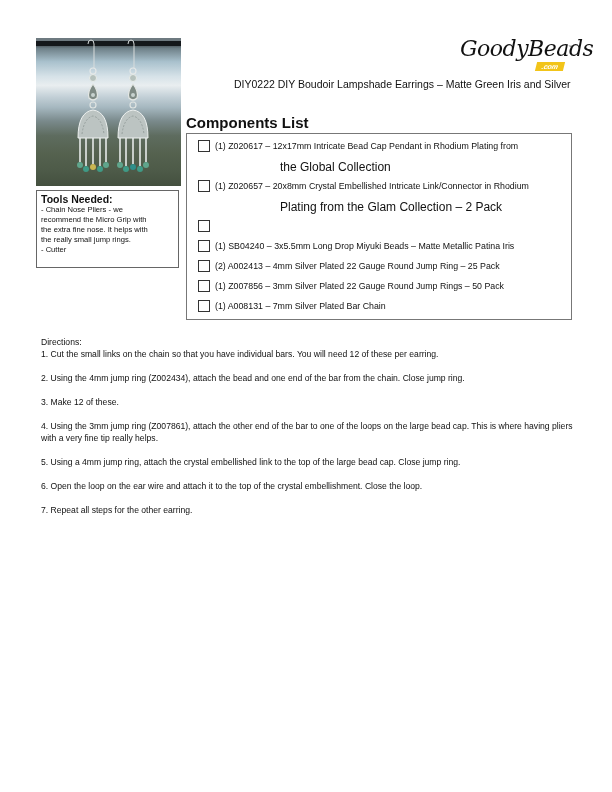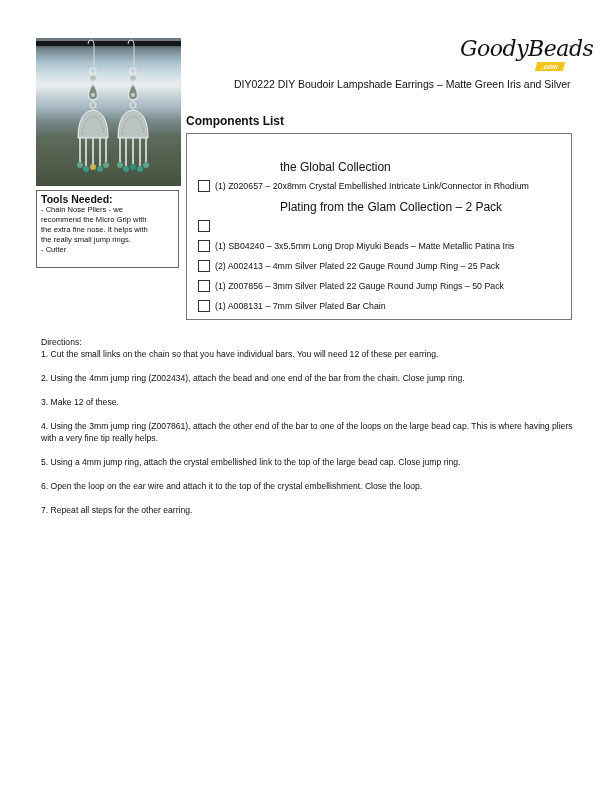--- a/index.html
+++ b/index.html
@@ -46,21 +46,21 @@
     font-size: 10.5px; color: #111; white-space: nowrap; padding-left: 48px;
   }
   .tools {
     position: absolute; left: 36px; top: 190px; width: 143px; height: 78px;
     border: 1px solid #666; box-sizing: border-box; padding: 2px 4px;
     font-size: 7.6px; line-height: 10px; color: #111;
   }
   .tools .heading { font-weight: bold; font-size: 10.5px; line-height: 12px; }
   .comp-header {
     position: absolute; left: 186px; top: 114px;
-    font-size: 12px; font-weight: bold; color: #111;
+    font-size: 15px; font-weight: bold; color: #111;
   }
   .comp-box {
     position: absolute; left: 186px; top: 133px; width: 386px; height: 187px;
     border: 1px solid #777; box-sizing: border-box;
   }
   .comp-row {
     position: absolute; left: 11px; height: 14px; display: flex; align-items: center;
     font-size: 8.8px; white-space: nowrap; color: #111;
   }
   .checkbox {
@@ -149,20 +149,24 @@
   <div class="heading">Tools Needed:</div>
   <div>- Chain Nose Pliers - we</div>
   <div>recommend the Micro Grip with</div>
   <div>the extra fine nose. It helps with</div>
   <div>the really small jump rings.</div>
   <div>- Cutter</div>
 </div>
 
 <div class="comp-header">Components List</div>
 <div class="comp-box">
+  <div class="comp-row" style="top:5px">
+    <span class="checkbox"></span>
+    <span>(1) Z020617 – 12x17mm Intricate Bead Cap Pendant in Rhodium Plating from</span>
+  </div>
   <div class="comp-cont" style="top:26px">the Global Collection</div>
 
   <div class="comp-row" style="top:45px">
     <span class="checkbox"></span>
     <span>(1) Z020657 – 20x8mm Crystal Embellished Intricate Link/Connector in Rhodium</span>
   </div>
   <div class="comp-cont" style="top:66px">Plating from the Glam Collection – 2 Pack</div>
 
   <div class="comp-row" style="top:85px">
     <span class="checkbox"></span>

